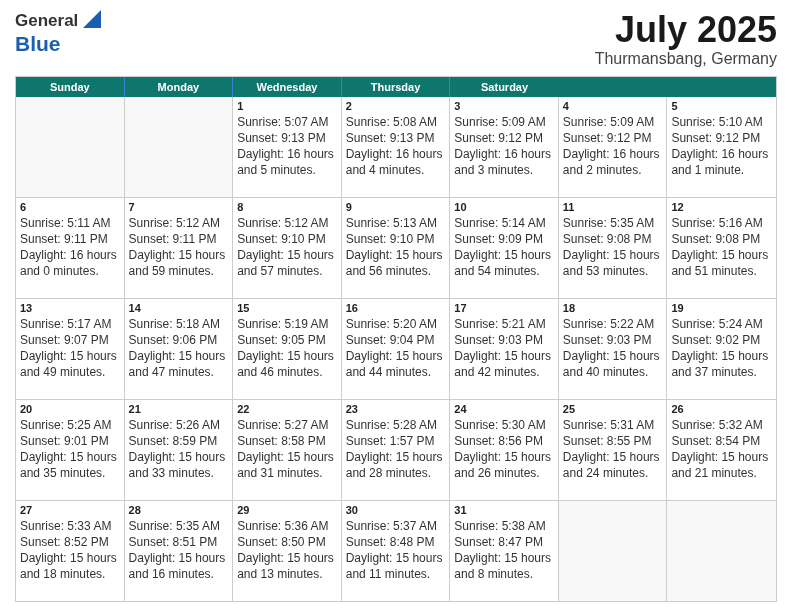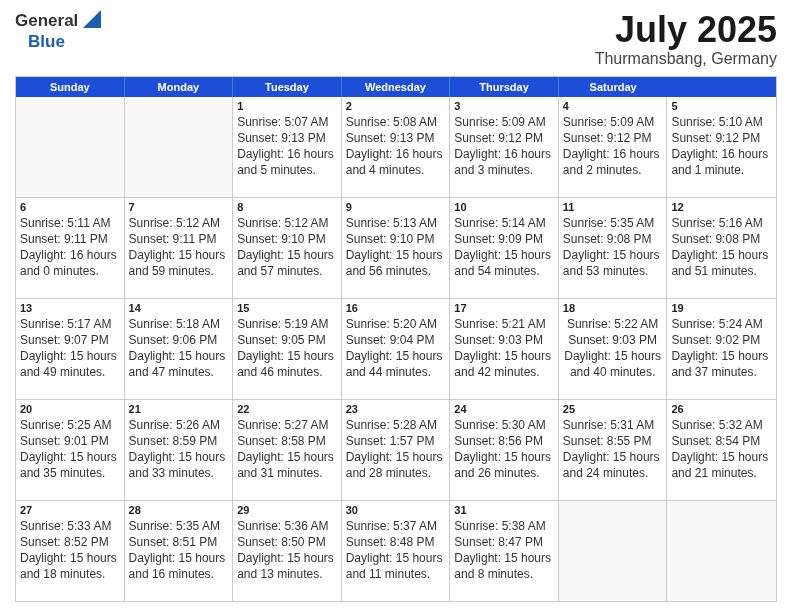--- a/index.html
+++ b/index.html
@@ -48,21 +48,21 @@
     }
     .calendar {
       flex: 1;
       display: flex;
       flex-direction: column;
       border: 1px solid #ccc;
     }
     .cal-header {
       display: grid;
       grid-template-columns: repeat(7, 1fr);
-      background: #1d4ed8;
+      background: #0f766e;
     }
     .cal-header-cell {
       color: #fff;
       font-size: 11px;
       font-weight: bold;
       text-align: center;
       padding: 4px 2px;
       border-right: 1px solid #3a7fd4;
     }
     .cal-header-cell:last-child {
@@ -117,34 +117,33 @@
     <div class="logo">
       <div class="logo-row">
         <span style="font-size:17px;font-weight:bold;color:#333;">General</span>
         <span style="display:inline-block;margin-left:3px;">
           <svg width="18" height="18" viewBox="0 0 18 18">
             <polygon points="0,18 18,18 18,0" fill="#1a5fb4"></polygon>
           </svg>
         </span>
       </div>
       <div>
-        <span style="font-size:17px;font-weight:bold;color:#1a5fb4;margin-left:13px;">Blue</span>
+        <span style="font-size:21px;font-weight:bold;color:#1a5fb4;">Blue</span>
       </div>
     </div>
     <div class="title-block">
       <div class="month-title">July 2025</div>
       <div class="location">Thurmansbang, Germany</div>
     </div>
   </div>
 
   <div class="calendar">
     <div class="cal-header">
     <div class="cal-header-cell">Sunday</div>
         <div class="cal-header-cell">Monday</div>
-        <div class="cal-header-cell">Tuesday</div>
         <div class="cal-header-cell">Wednesday</div>
         <div class="cal-header-cell">Thursday</div>
         <div class="cal-header-cell">Saturday</div>
       </div>
     <div class="cal-body">
     <div class="cal-week">
           <div class="cal-cell empty"></div>
           <div class="cal-cell empty"></div>
           <div class="cal-cell">
             <div class="day-num">1</div>
@@ -264,21 +263,21 @@
           </div>
           <div class="cal-cell">
             <div class="day-num">17</div>
             <div class="cell-info" style="white-space: pre-line;">Sunrise: 5:21 AM
 Sunset: 9:03 PM
 Daylight: 15 hours
 and 42 minutes.</div>
           </div>
           <div class="cal-cell">
             <div class="day-num">18</div>
-            <div class="cell-info" style="white-space: pre-line; text-align: center;">Sunrise: 5:22 AM
+            <div class="cell-info" style="white-space: pre-line;">Sunrise: 5:22 AM
 Sunset: 9:03 PM
 Daylight: 15 hours
 and 40 minutes.</div>
           </div>
           <div class="cal-cell">
             <div class="day-num">19</div>
             <div class="cell-info" style="white-space: pre-line;">Sunrise: 5:24 AM
 Sunset: 9:02 PM
 Daylight: 15 hours
 and 37 minutes.</div>

